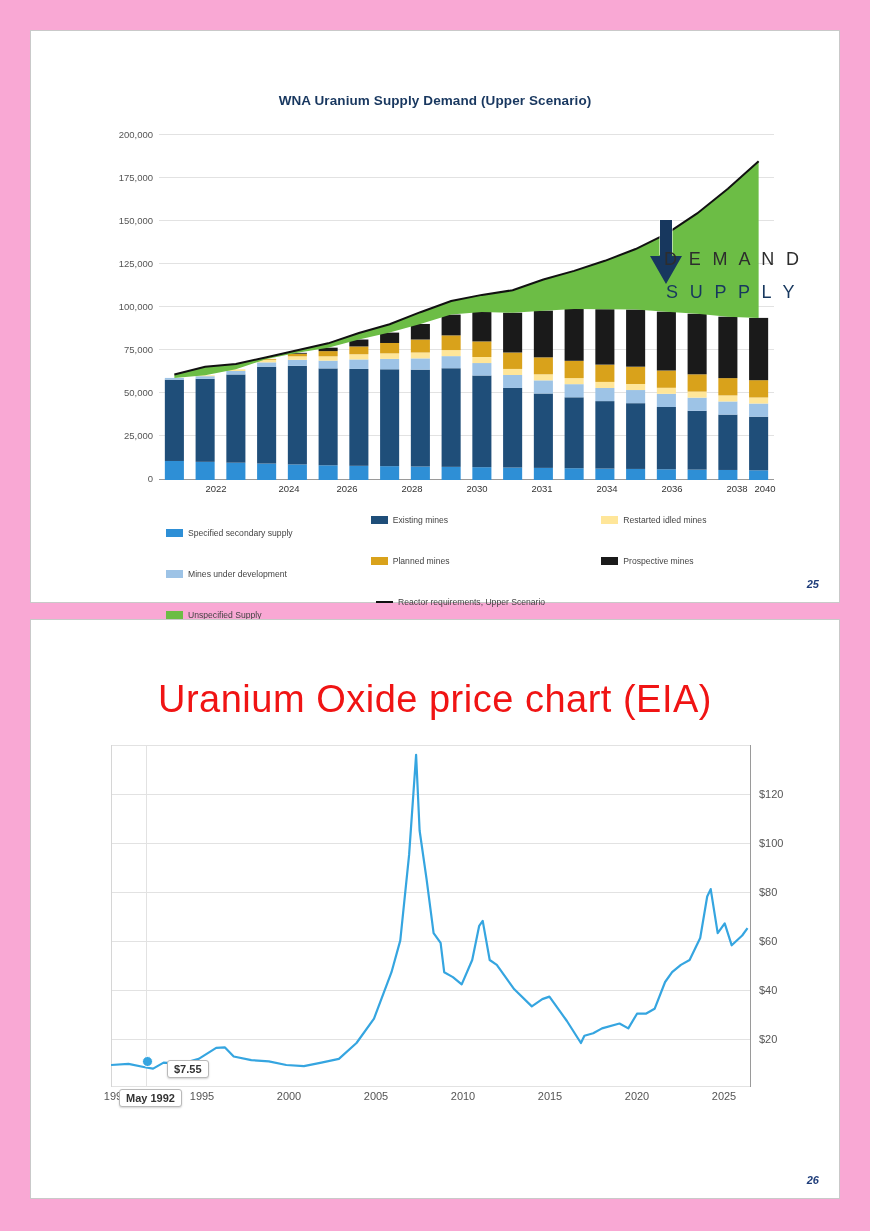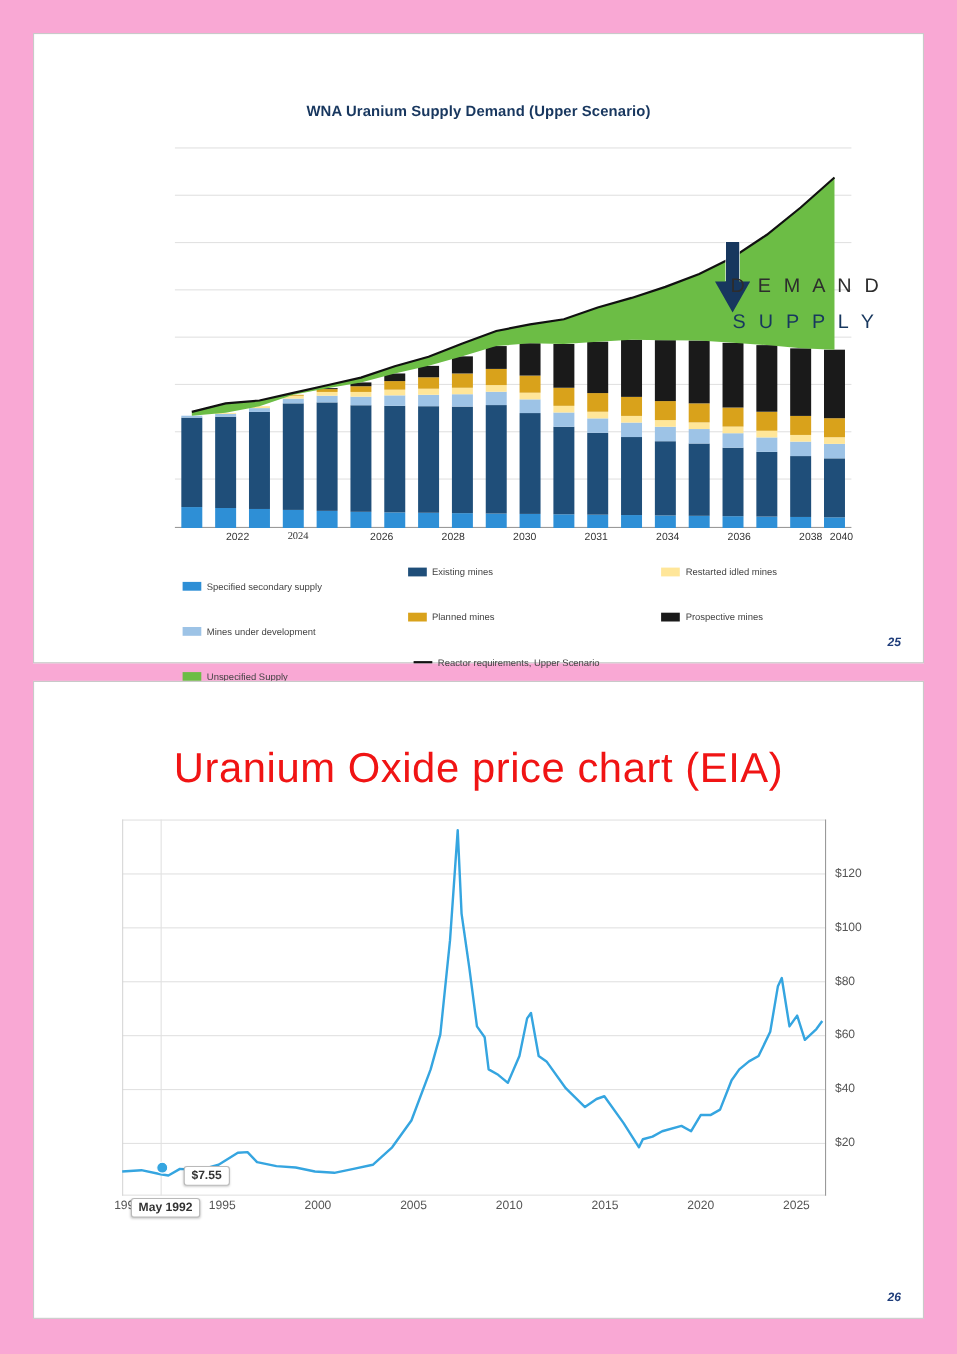--- a/index.html
+++ b/index.html
@@ -206,20 +206,31 @@
 </style>
 </head>
 <body>
 
 <div id="page">
 
   <div class="slide" id="slide-1">
 
     <div class="s1-title">WNA Uranium Supply Demand (Upper Scenario)</div>
 
+    <div class="s1-ylabels">
+      <span style="top:8px;">200,000</span>
+      <span style="top:51px;">175,000</span>
+      <span style="top:94px;">150,000</span>
+      <span style="top:137px;">125,000</span>
+      <span style="top:180px;">100,000</span>
+      <span style="top:223px;">75,000</span>
+      <span style="top:266px;">50,000</span>
+      <span style="top:309px;">25,000</span>
+      <span style="top:352px;">0</span>
+    </div>
 
     <div class="s1-plot">
       <div class="gridline" style="top:0px;"></div>
       <div class="gridline" style="top:43px;"></div>
       <div class="gridline" style="top:86px;"></div>
       <div class="gridline" style="top:129px;"></div>
       <div class="gridline" style="top:172px;"></div>
       <div class="gridline" style="top:215px;"></div>
       <div class="gridline" style="top:258px;"></div>
       <div class="gridline" style="top:301px;"></div>
@@ -346,21 +357,21 @@
         <polygon points="20,2 36,30 26,30 26,66 14,66 14,30 4,30" fill="#ffffff" stroke="#ffffff"></polygon>
         <polygon points="20,95 36,67 26,67 26,31 14,31 14,67 4,67" fill="#17375e"></polygon>
       </svg>
     </div>
 
     <div class="demand-lbl" style="left:633px;top:218px;">D E M A N D</div>
     <div class="supply-lbl" style="left:635px;top:251px;">S U P P L Y</div>
 
     <div class="s1-xlabels">
       <span style="left:57px;">2022</span>
-      <span style="left:112px;font-family:Liberation Serif, serif;">2024</span>
+      <span style="left:130px;">2024</span>
       <span style="left:188px;">2026</span>
       <span style="left:253px;">2028</span>
       <span style="left:318px;">2030</span>
       <span style="left:383px;">2031</span>
       <span style="left:448px;">2034</span>
       <span style="left:513px;">2036</span>
       <span style="left:578px;">2038</span>
       <span style="left:606px;">2040</span>
     </div>
 

